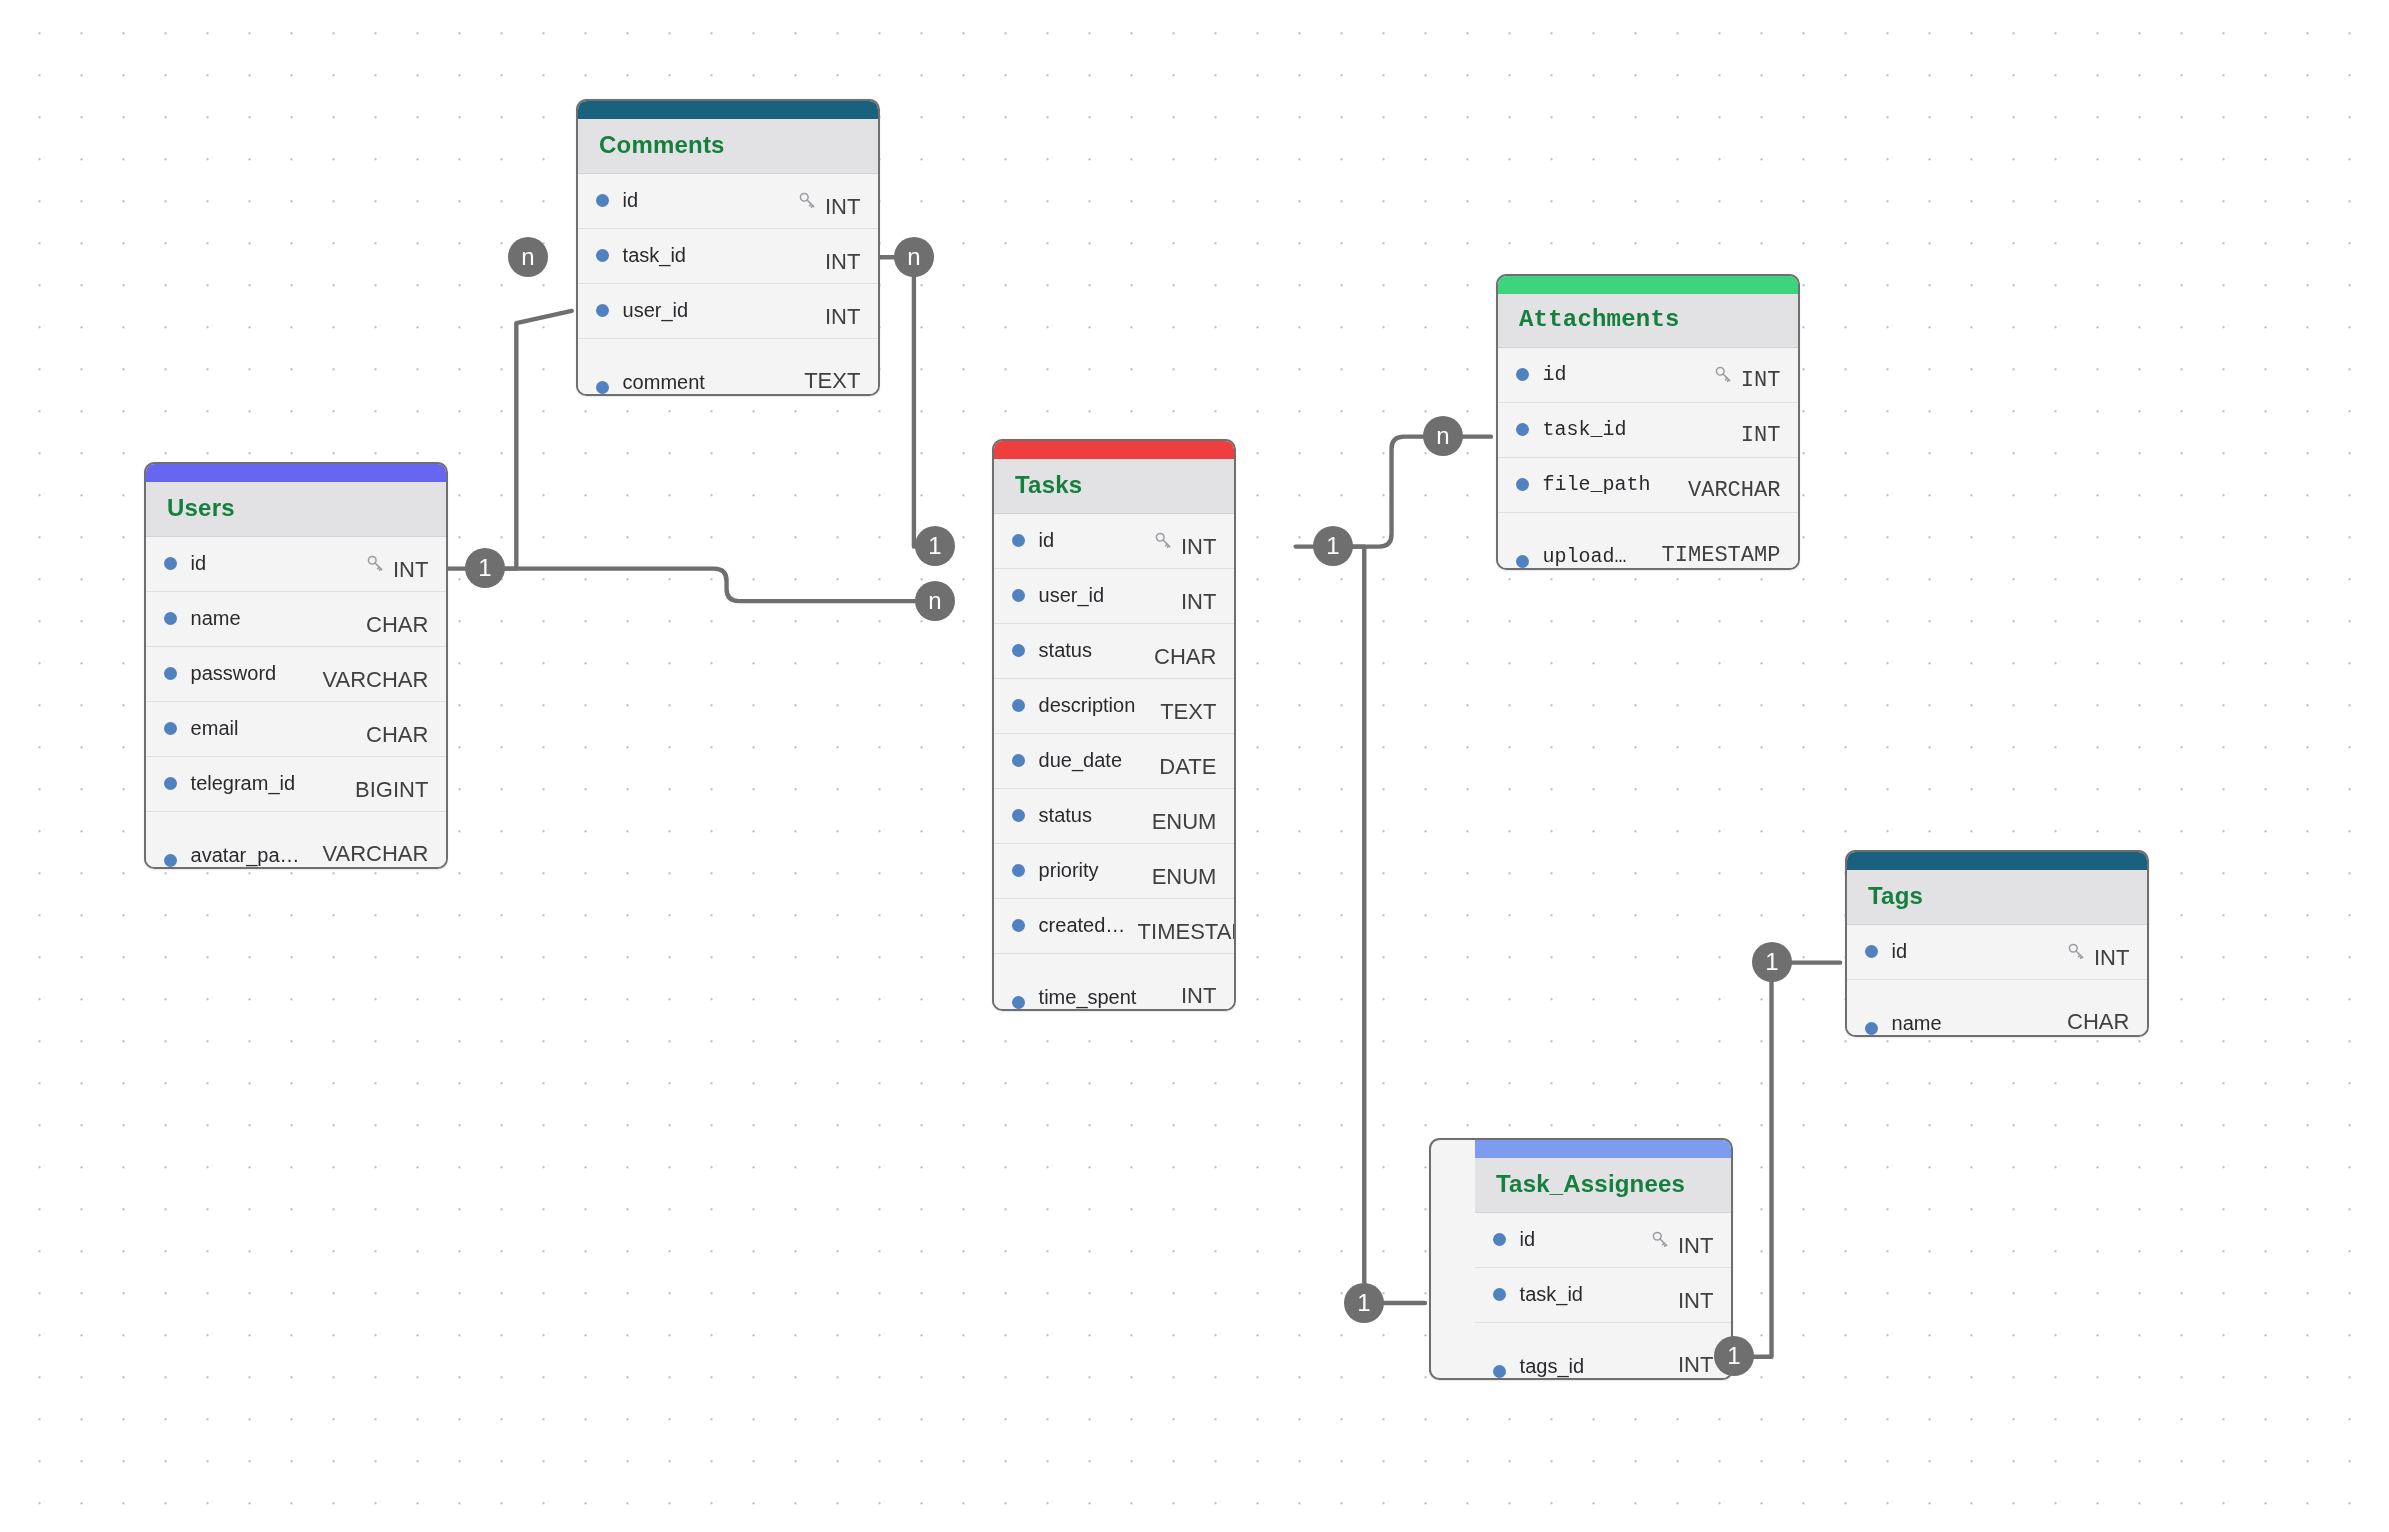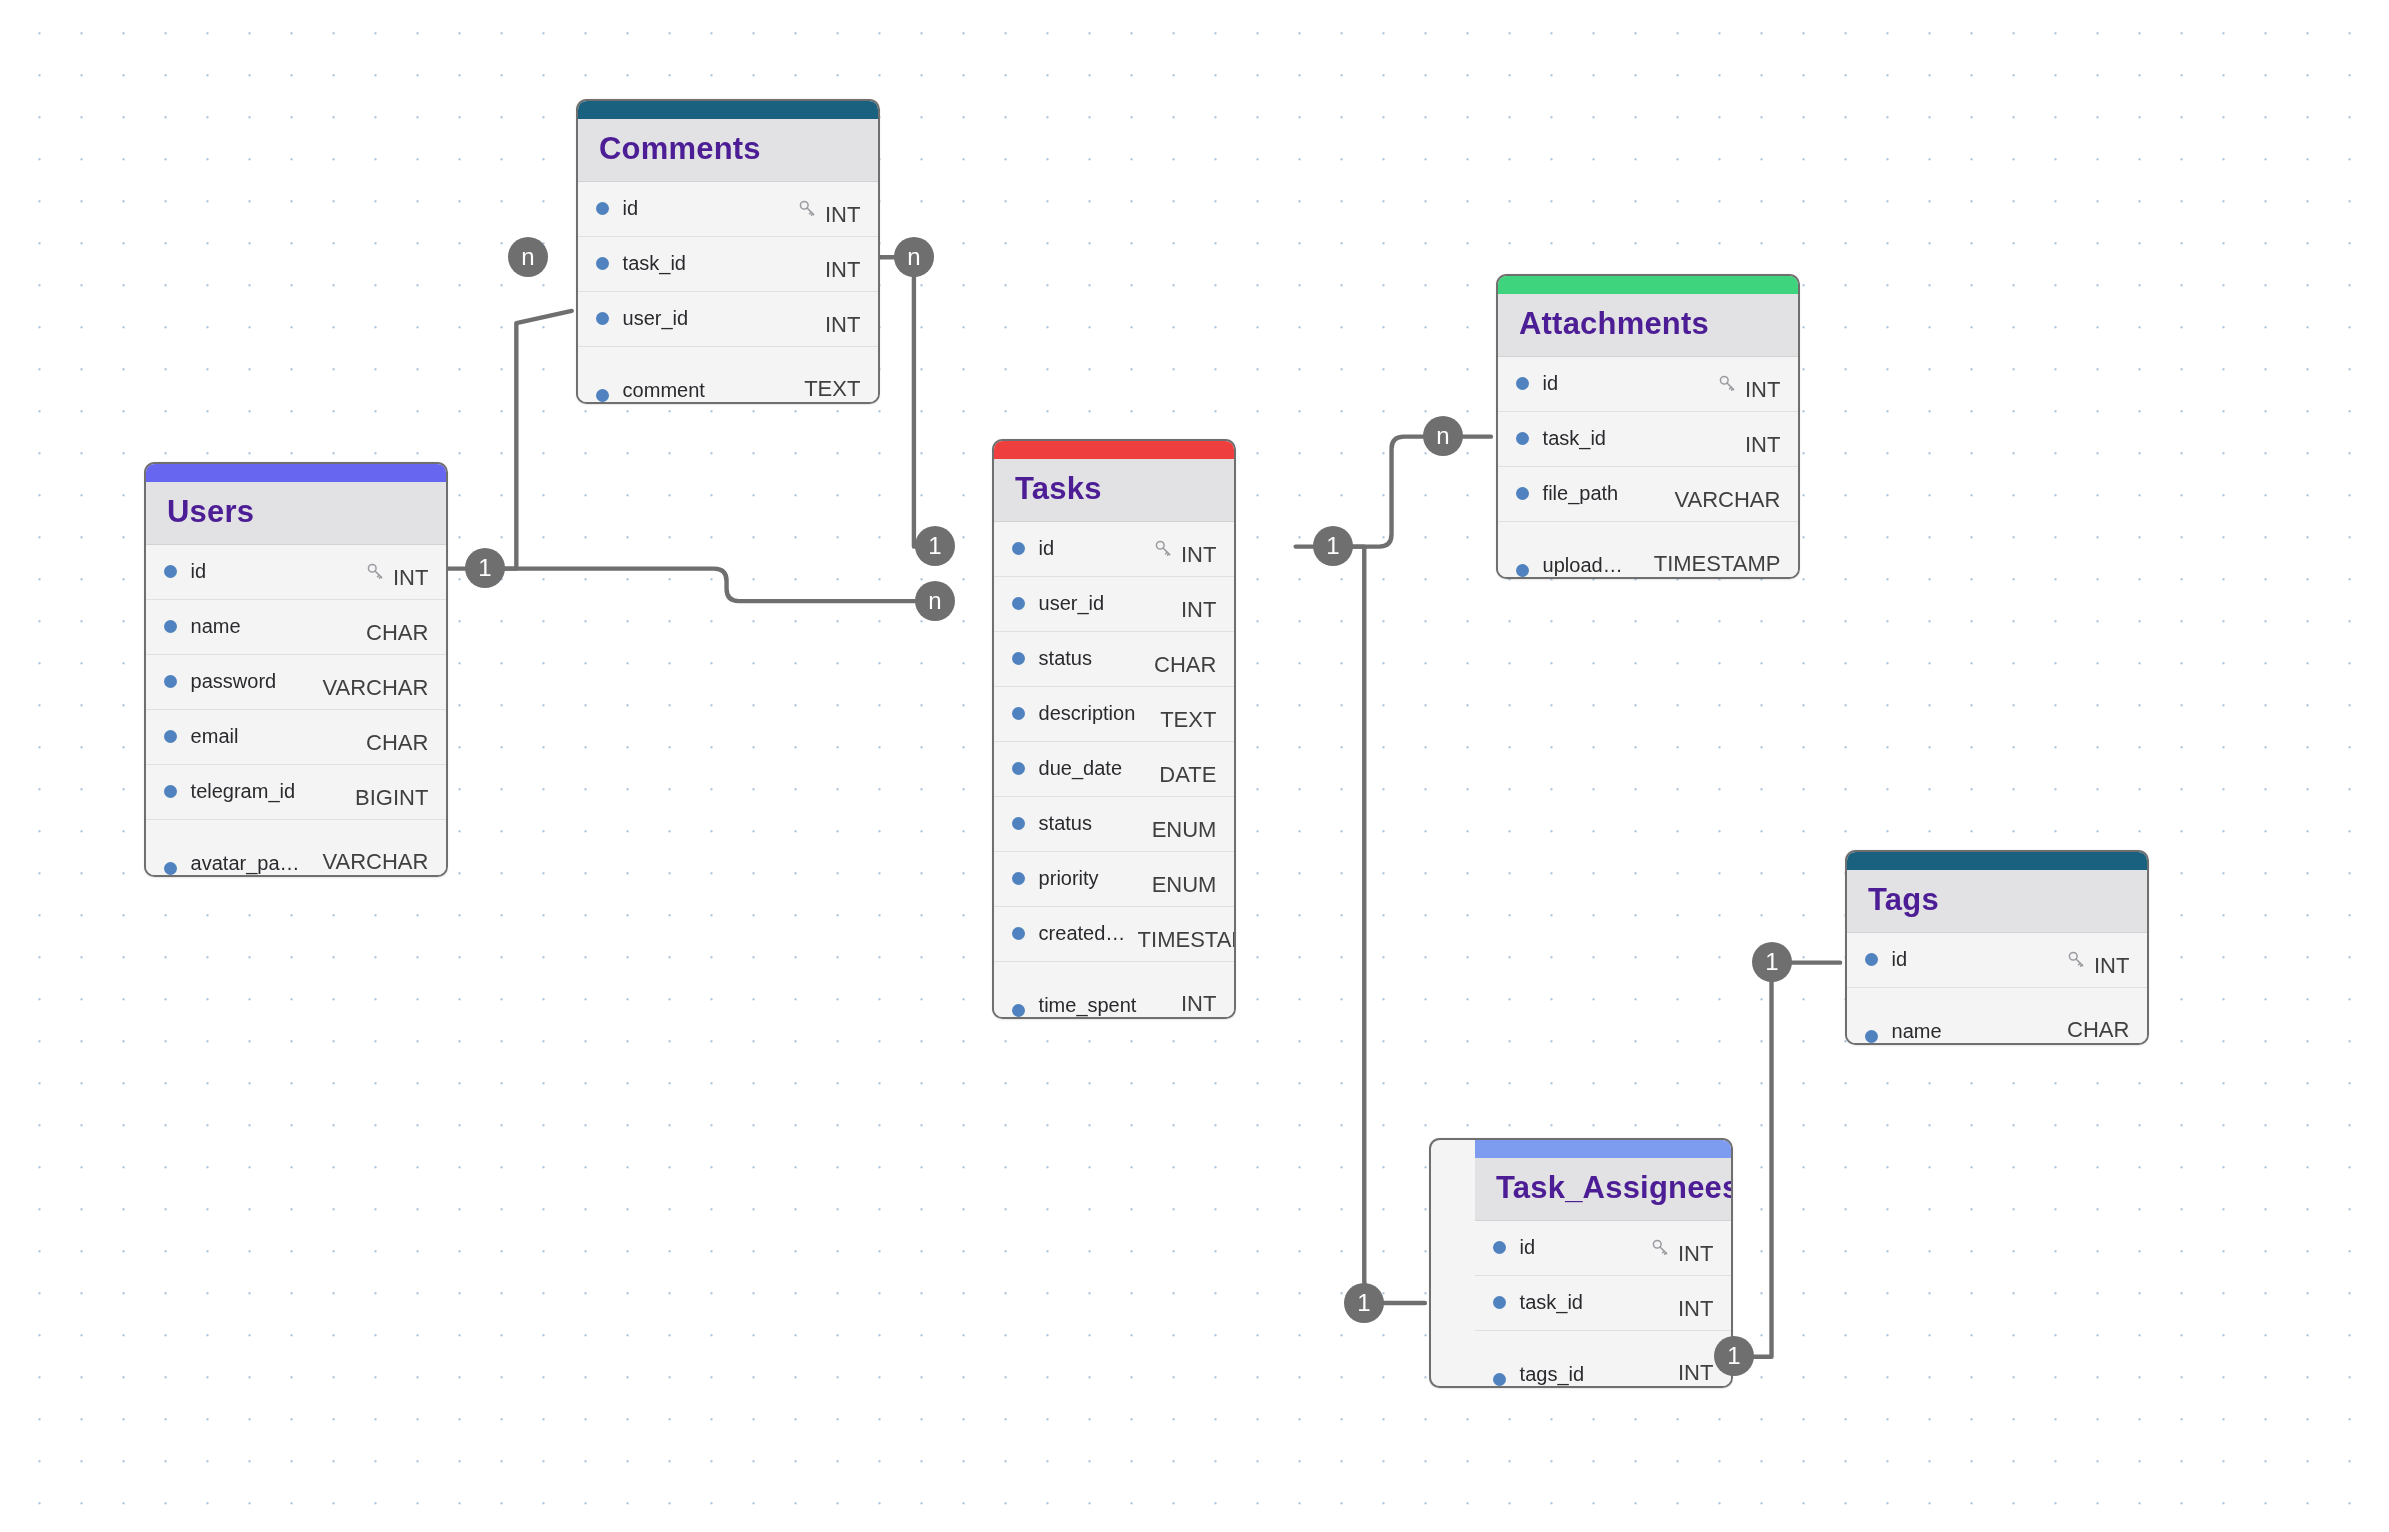--- a/index.html
+++ b/index.html
@@ -70,23 +70,23 @@
     width: 100%;
   }
 
   .title-bar {
     background: #e2e2e4;
     padding: 12.3px 21px 14px 21px;
     border-bottom: 1.8px solid #d2d2d4;
   }
 
   .title-text {
-    font-size: 31px;
+    font-size: 24px;
     font-weight: bold;
-    color: #4c1d95;
+    color: #15803d;
     letter-spacing: 0.2px;
   }
 
   .field {
     display: flex;
     align-items: center;
     height: 55px;
     padding: 0 17.6px 0 17.6px;
     border-bottom: 1.8px solid #e0e0e2;
     background: #f4f4f4;
@@ -306,21 +306,21 @@
         <span class="spacer"></span>
         <span class="ftype">TIMESTAMP</span>
       </div>
       <div class="field">
         <span class="dot"></span>
         <span class="fname">time_spent</span>
         <span class="spacer"></span>
         <span class="ftype">INT</span>
       </div>
     </div>
-    <div class="table" style="left: 1496px; top: 274px; width: 304px;">
+    <div class="table" style="left: 1496px; top: 274px; width: 304px; font-family: Liberation Mono, monospace;">
       <div class="accent" style="background:#3ed47d"></div>
       <div class="title-bar"><span class="title-text">Attachments</span></div>
       <div class="field">
         <span class="dot"></span>
         <span class="fname">id</span>
         <span class="spacer"></span>
         <span class="key-icon">
           <svg width="21" height="21" viewBox="0 0 24 24">
             <g fill="none" stroke="#9a9aa0" stroke-width="1.7" stroke-linecap="round" stroke-linejoin="round">
               <circle cx="8.3" cy="8.3" r="4.4"></circle>

